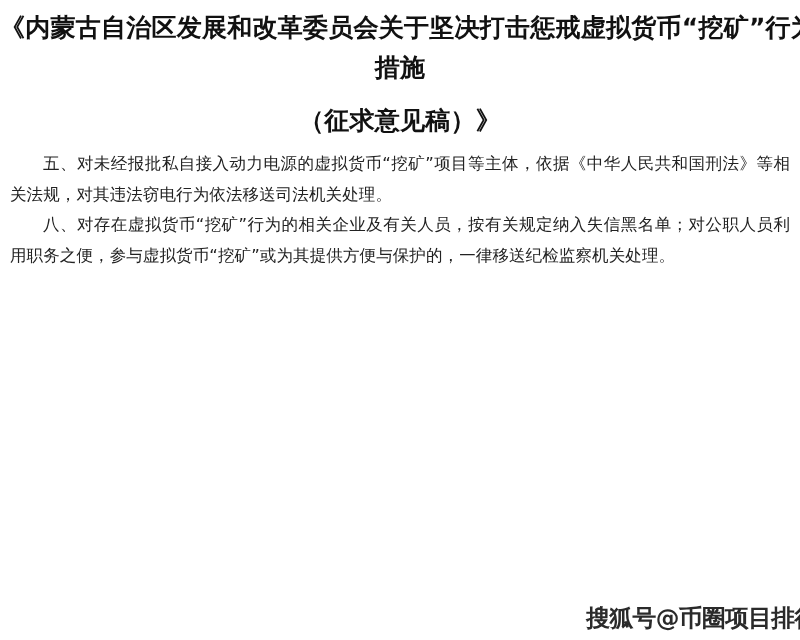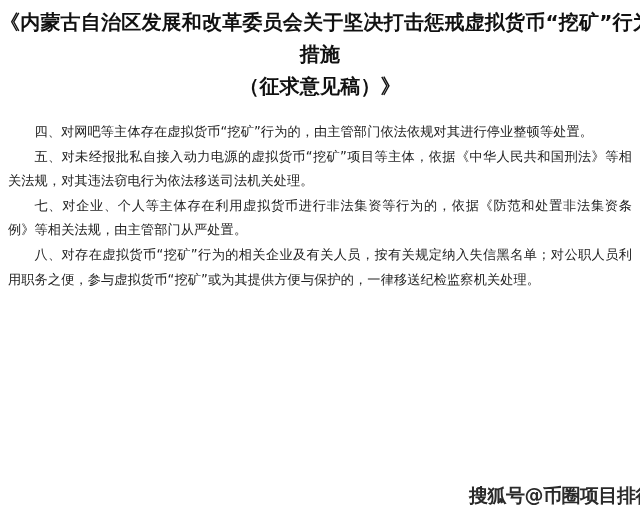--- a/index.html
+++ b/index.html
@@ -29,21 +29,21 @@
       text-align: center;
       font-weight: bold;
       font-size: 20px;
       line-height: 24px;
       color: #111;
       letter-spacing: 0.2px;
       white-space: nowrap;
     }
     .title.l1 { top: 10px; }
     .title.l2 { top: 42px; }
-    .title.l3 { top: 74px; }
+    .title.l3 { top: 84px; }
 
     .body-text {
       position: absolute;
       left: 8px;
       top: 120px;
       width: 624px;
       font-size: 13.2px;
       line-height: 24.6px;
       color: #222;
       letter-spacing: 0.1px;
@@ -69,20 +69,18 @@
   </style>
 </head>
 <body>
 
 <div class="doc">
   <div class="title l1">《内蒙古自治区发展和改革委员会关于坚决打击惩戒虚拟货币“挖矿”行为八项</div>
   <div class="title l2">措施</div>
   <div class="title l3">（征求意见稿）》</div>
 
   <div class="body-text">
-    <p class="para">四、对网吧等主体存在虚拟货币“挖矿”行为的，由主管部门依法依规对其进行停业整顿等处置。</p>
     <p class="para">五、对未经报批私自接入动力电源的虚拟货币“挖矿”项目等主体，依据《中华人民共和国刑法》等相关法规，对其违法窃电行为依法移送司法机关处理。</p>
-    <p class="para">七、对企业、个人等主体存在利用虚拟货币进行非法集资等行为的，依据《防范和处置非法集资条例》等相关法规，由主管部门从严处置。</p>
     <p class="para">八、对存在虚拟货币“挖矿”行为的相关企业及有关人员，按有关规定纳入失信黑名单；对公职人员利用职务之便，参与虚拟货币“挖矿”或为其提供方便与保护的，一律移送纪检监察机关处理。</p>
   </div>
 
   <div class="watermark">搜狐号@币圈项目排行</div>
 </div>
 
 </body></html>

